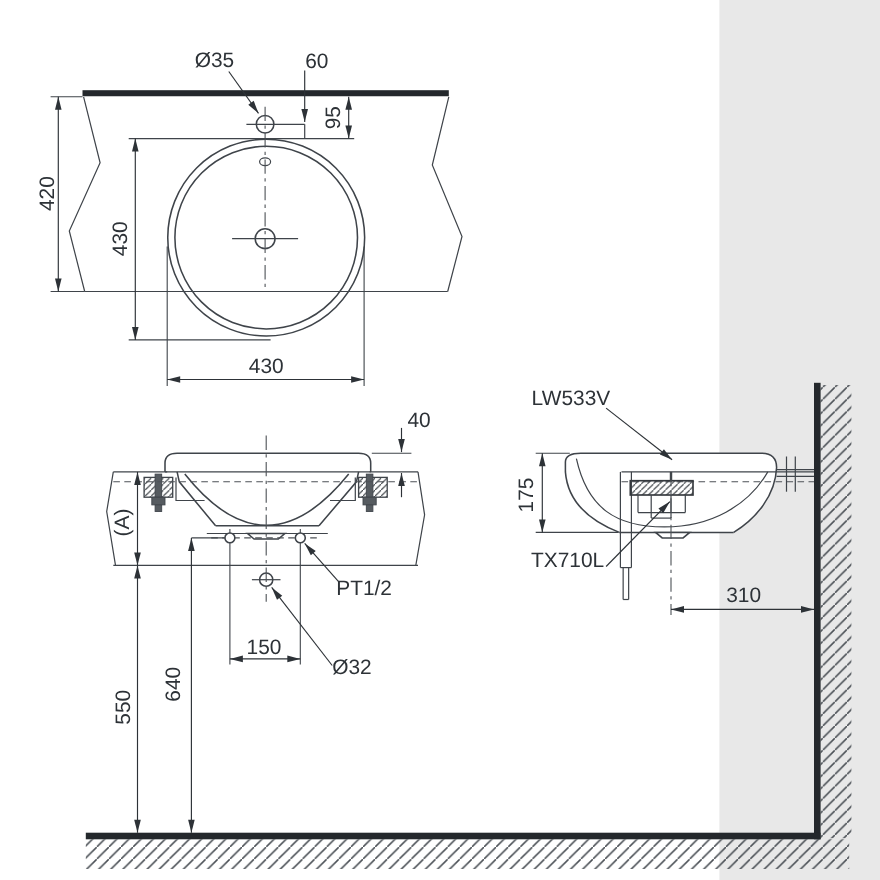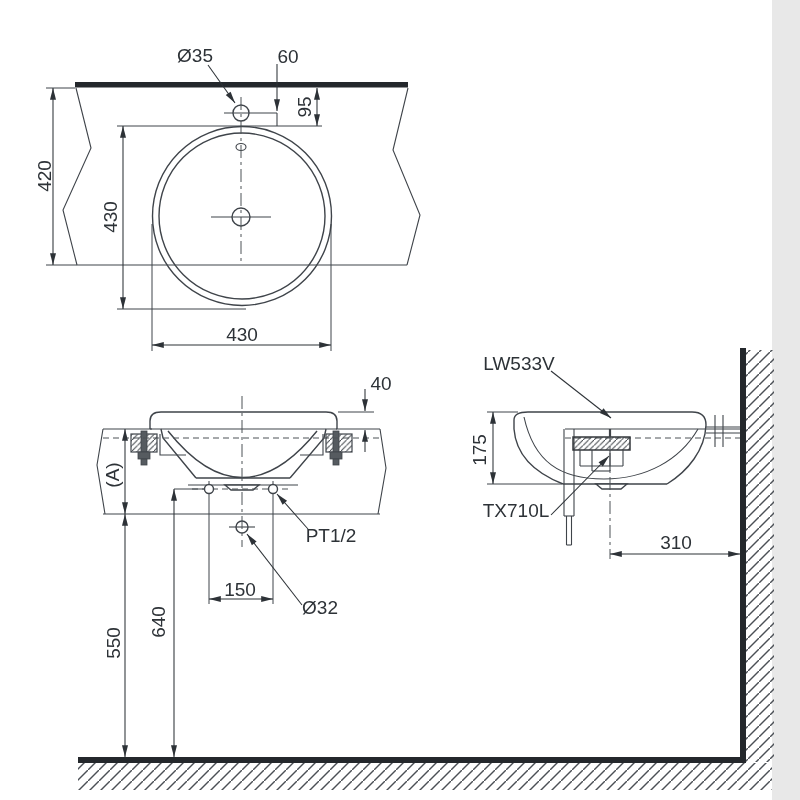--- a/index.html
+++ b/index.html
@@ -3,21 +3,21 @@
 <meta charset="utf-8">
 <style>
   :root{
     --line:#3f444a;
     --heavy:#24282c;
     --txt:#2d3237;
     --bg:#ffffff;
   }
   html,body{margin:0;padding:0;background:#e8e8e8;}
   .canvas{
-    position:relative;width:772px;height:800px;background:var(--bg);
+    position:relative;width:654px;height:800px;background:var(--bg);
     font-family:"Liberation Sans", sans-serif;
   }
   svg{position:absolute;left:0;top:0;}
   .thin{stroke:var(--line);stroke-width:1.1;fill:none;}
   .med{stroke:var(--line);stroke-width:1.4;fill:none;}
   .dim{stroke:var(--txt);stroke-width:1.05;fill:none;}
   .ext{stroke:var(--line);stroke-width:1;fill:none;}
   .cl{stroke:#4d5257;stroke-width:1;fill:none;stroke-dasharray:13 4 3 4;}
   .hid{stroke:#4d5257;stroke-width:1;fill:none;stroke-dasharray:6 4;}
   .wfill{fill:#fff;stroke:none;}

